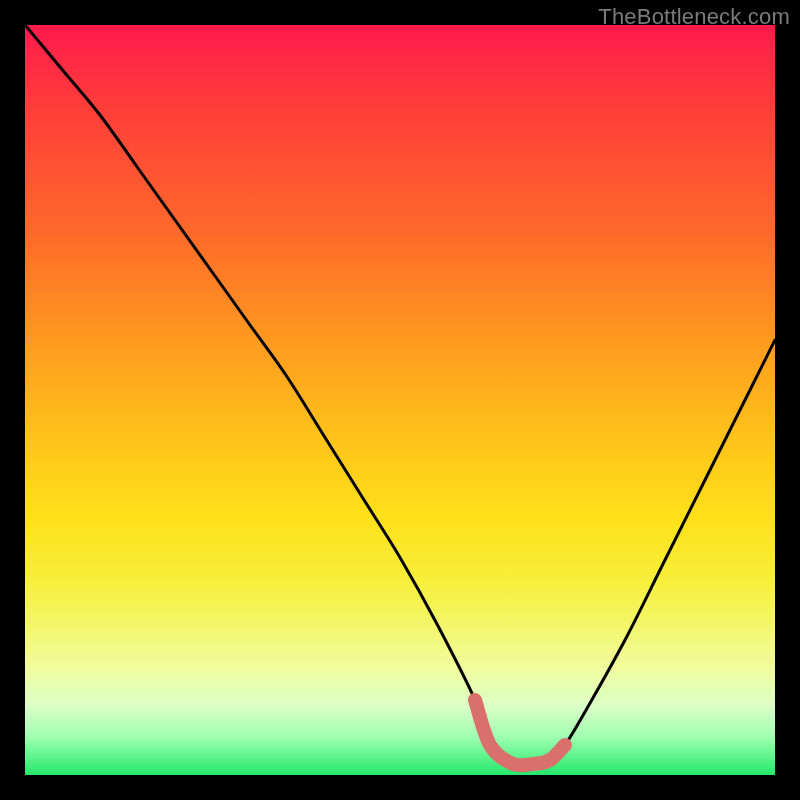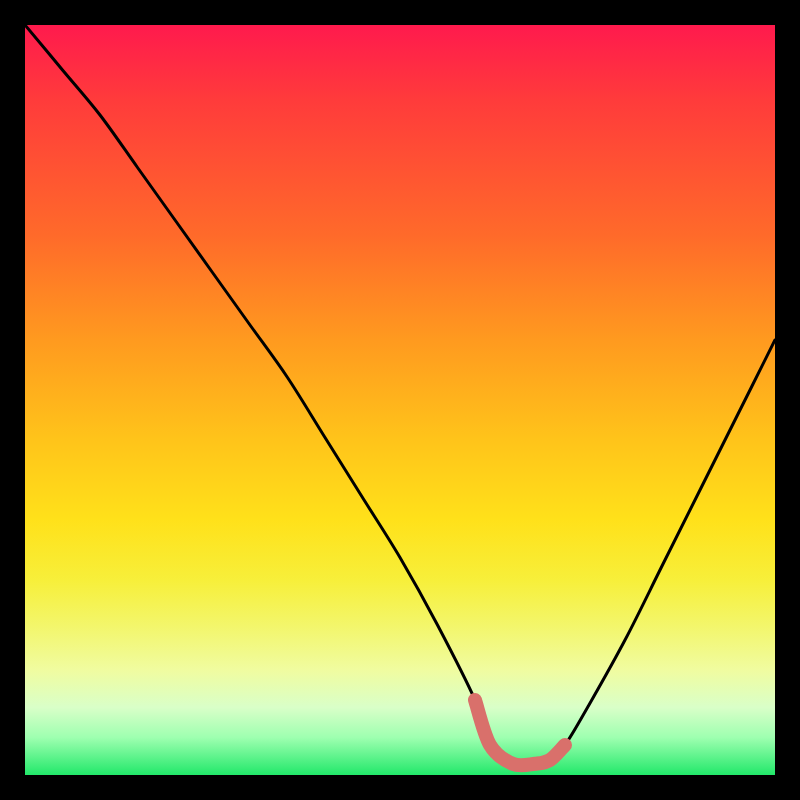--- a/index.html
+++ b/index.html
@@ -53,19 +53,20 @@
     left: 0;
     top: 0;
     width: 750px;
     height: 750px;
   }
 </style>
 </head>
 <body>
 
 <div class="frame">
+  <div class="watermark">TheBottleneck.com</div>
   <div class="plot">
     <svg class="curve" viewBox="0 0 750 750" preserveAspectRatio="none">
       <path d="M 0.0 0.0 C 6.3 7.5, 25.0 30.0, 37.5 45.0 C 50.0 60.0, 62.5 73.8, 75.0 90.0 C 87.5 106.3, 100.0 125.0, 112.5 142.5 C 125.0 160.0, 137.5 177.5, 150.0 195.0 C 162.5 212.5, 175.0 230.0, 187.5 247.5 C 200.0 265.0, 212.5 282.5, 225.0 300.0 C 237.5 317.5, 250.0 333.8, 262.5 352.5 C 275.0 371.3, 287.5 392.5, 300.0 412.5 C 312.5 432.5, 325.0 452.5, 337.5 472.5 C 350.0 492.5, 362.5 511.3, 375.0 532.5 C 387.5 553.8, 400.0 576.3, 412.5 600.0 C 425.0 623.8, 441.3 655.0, 450.0 675.0 C 458.8 695.0, 458.8 709.4, 465.0 720.0 C 471.3 730.6, 480.0 735.6, 487.5 738.8 C 495.0 741.9, 503.8 739.4, 510.0 738.8 C 516.3 738.1, 520.0 738.1, 525.0 735.0 C 530.0 731.9, 533.8 728.8, 540.0 720.0 C 546.3 711.3, 552.5 700.0, 562.5 682.5 C 572.5 665.0, 587.5 638.8, 600.0 615.0 C 612.5 591.3, 625.0 565.0, 637.5 540.0 C 650.0 515.0, 662.5 490.0, 675.0 465.0 C 687.5 440.0, 700.0 415.0, 712.5 390.0 C 725.0 365.0, 743.8 327.5, 750.0 315.0" fill="none" stroke="#000" stroke-width="3" stroke-linecap="round"></path>
       <path d="M 450.0 675.0 C 452.5 682.5, 458.8 709.4, 465.0 720.0 C 471.3 730.6, 480.0 735.6, 487.5 738.8 C 495.0 741.9, 503.8 739.4, 510.0 738.8 C 516.3 738.1, 520.0 738.1, 525.0 735.0 C 530.0 731.9, 537.5 722.5, 540.0 720.0" fill="none" stroke="#d9706b" stroke-width="14" stroke-linecap="round"></path>
     </svg>
   </div>
 </div>
 
 </body></html>

